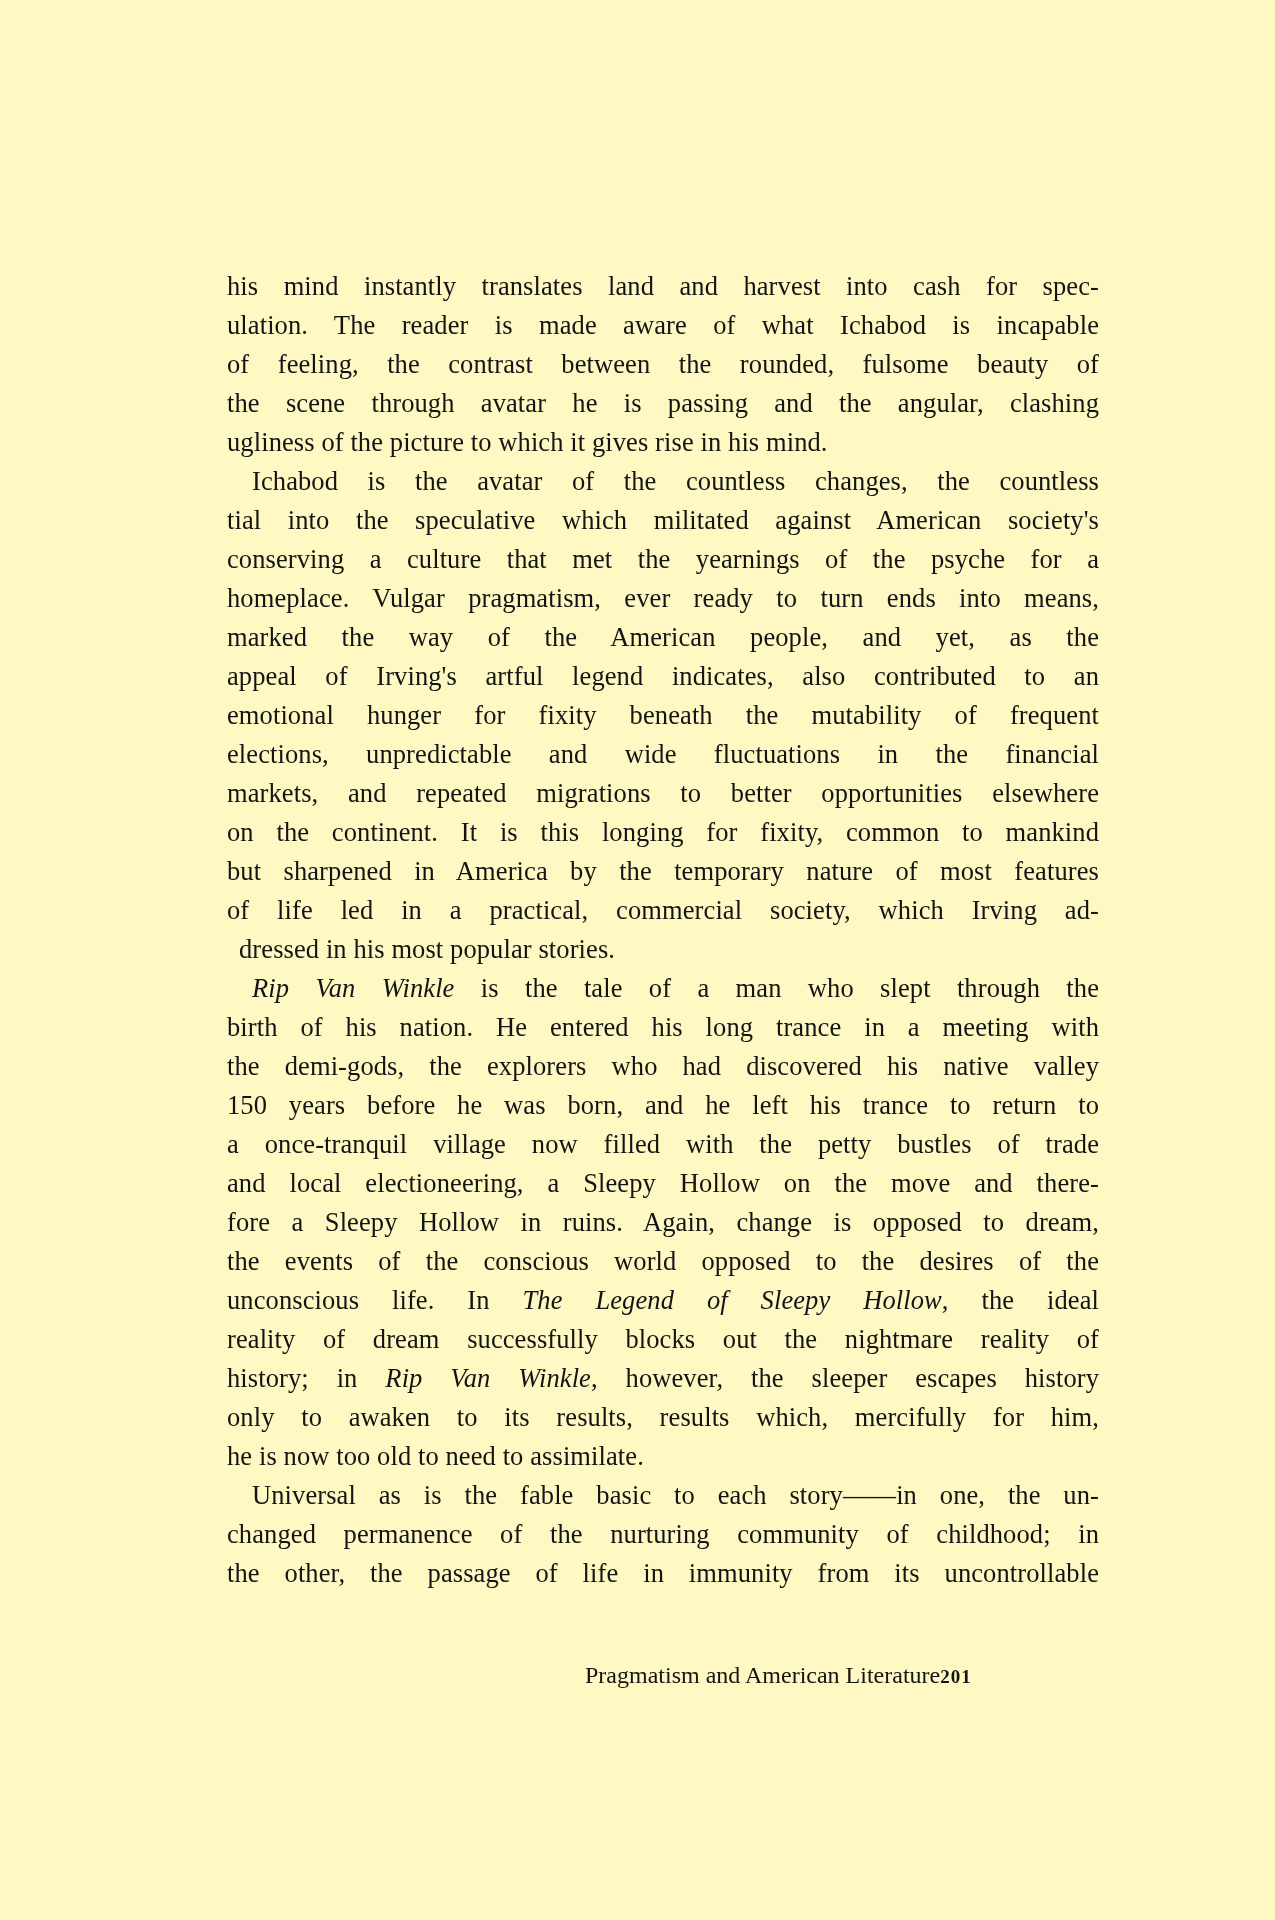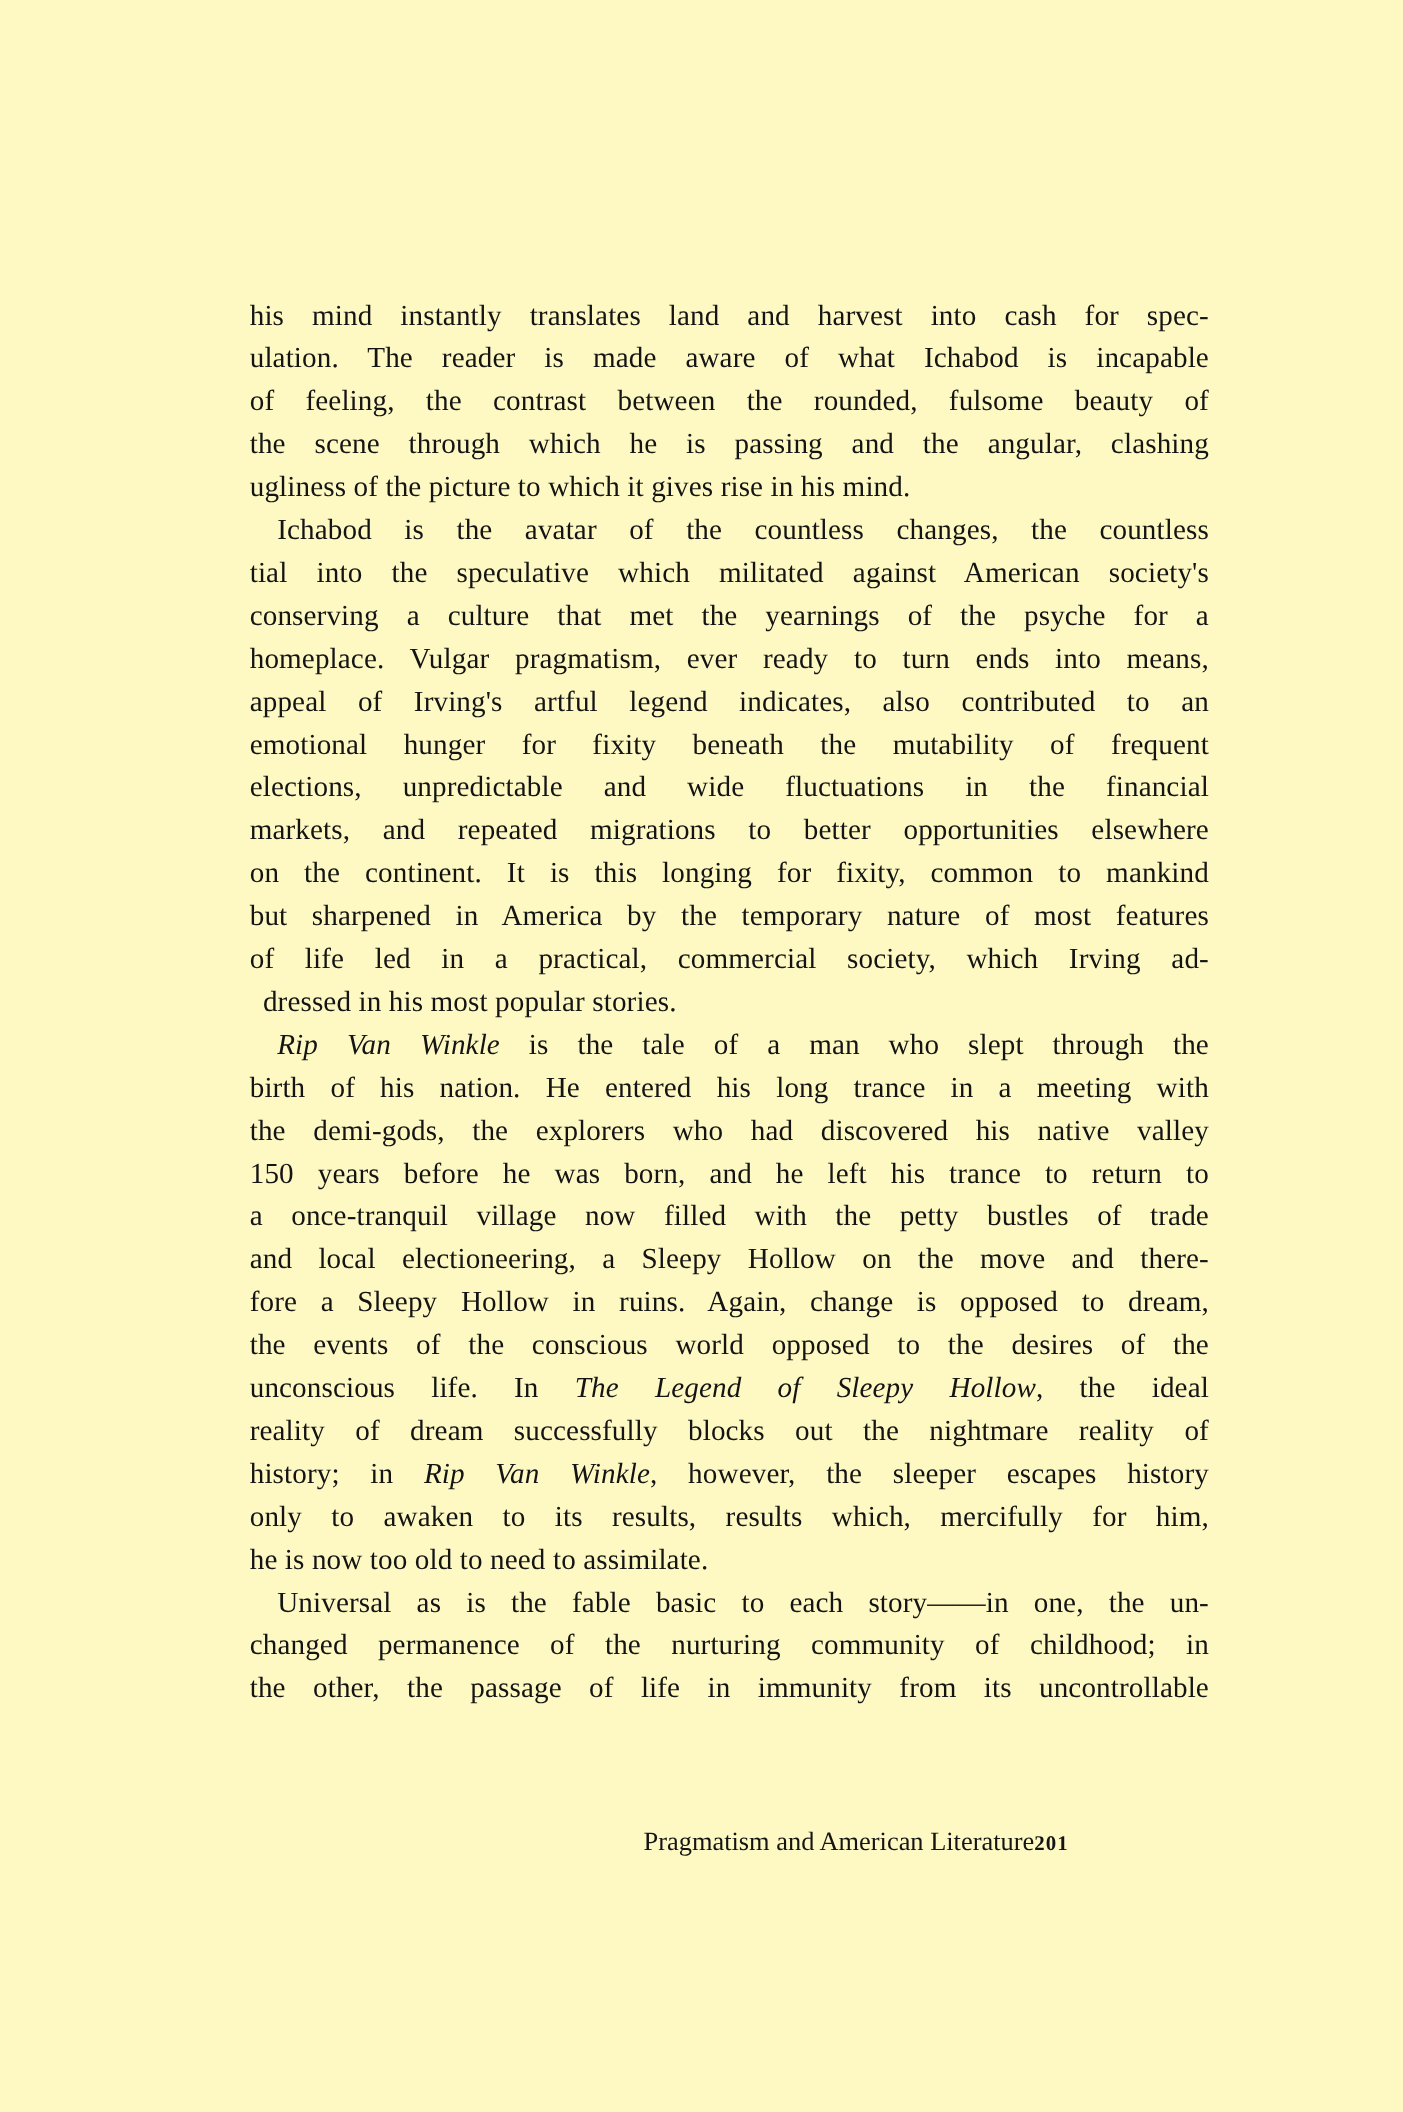--- a/index.html
+++ b/index.html
@@ -69,28 +69,29 @@
 </style>
 </head>
 <body>
 
 <div class="page">
   <div class="text-block" id="text-block">
       <div>
         <span class="line" style="white-space: normal;"><span>his mind instantly translates land and harvest into cash for spec-</span></span>
         <span class="line" style="white-space: normal;"><span>ulation. The reader is made aware of what Ichabod is incapable</span></span>
         <span class="line" style="white-space: normal;"><span>of feeling, the contrast between the rounded, fulsome beauty of</span></span>
-        <span class="line" style="white-space: normal;"><span>the scene through which he is passing and the angular, clashing</span></span>
+        <span class="line" style="white-space: normal;"><span>the scene through avatar he is passing and the angular, clashing</span></span>
         <span class="line last" style="white-space: normal;"><span>ugliness of the picture to which it gives rise in his mind.</span></span>
       </div>
       <div>
         <span class="line indent" style="white-space: normal;"><span>Ichabod is the avatar of the countless changes, the countless</span></span>
         <span class="line" style="white-space: normal;"><span>tial into the speculative which militated against American society's</span></span>
         <span class="line" style="white-space: normal;"><span>conserving a culture that met the yearnings of the psyche for a</span></span>
         <span class="line" style="white-space: normal;"><span>homeplace. Vulgar pragmatism, ever ready to turn ends into means,</span></span>
+        <span class="line" style="white-space: normal;"><span>marked the way of the American people, and yet, as the</span></span>
         <span class="line" style="white-space: normal;"><span>appeal of Irving's artful legend indicates, also contributed to an</span></span>
         <span class="line" style="white-space: normal;"><span>emotional hunger for fixity beneath the mutability of frequent</span></span>
         <span class="line" style="white-space: normal;"><span>elections, unpredictable and wide fluctuations in the financial</span></span>
         <span class="line" style="white-space: normal;"><span>markets, and repeated migrations to better opportunities elsewhere</span></span>
         <span class="line" style="white-space: normal;"><span>on the continent. It is this longing for fixity, common to mankind</span></span>
         <span class="line" style="white-space: normal;"><span>but sharpened in America by the temporary nature of most features</span></span>
         <span class="line" style="white-space: normal;"><span>of life led in a practical, commercial society, which Irving ad-</span></span>
         <span class="line last" style="white-space: normal; margin-left: 12px;"><span>dressed in his most popular stories.</span></span>
       </div>
       <div>

